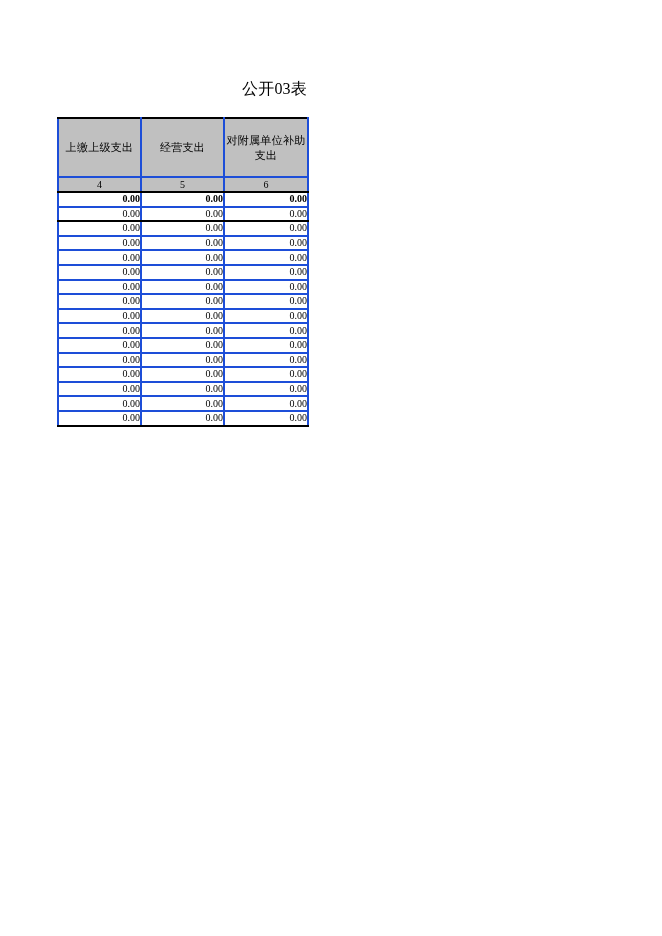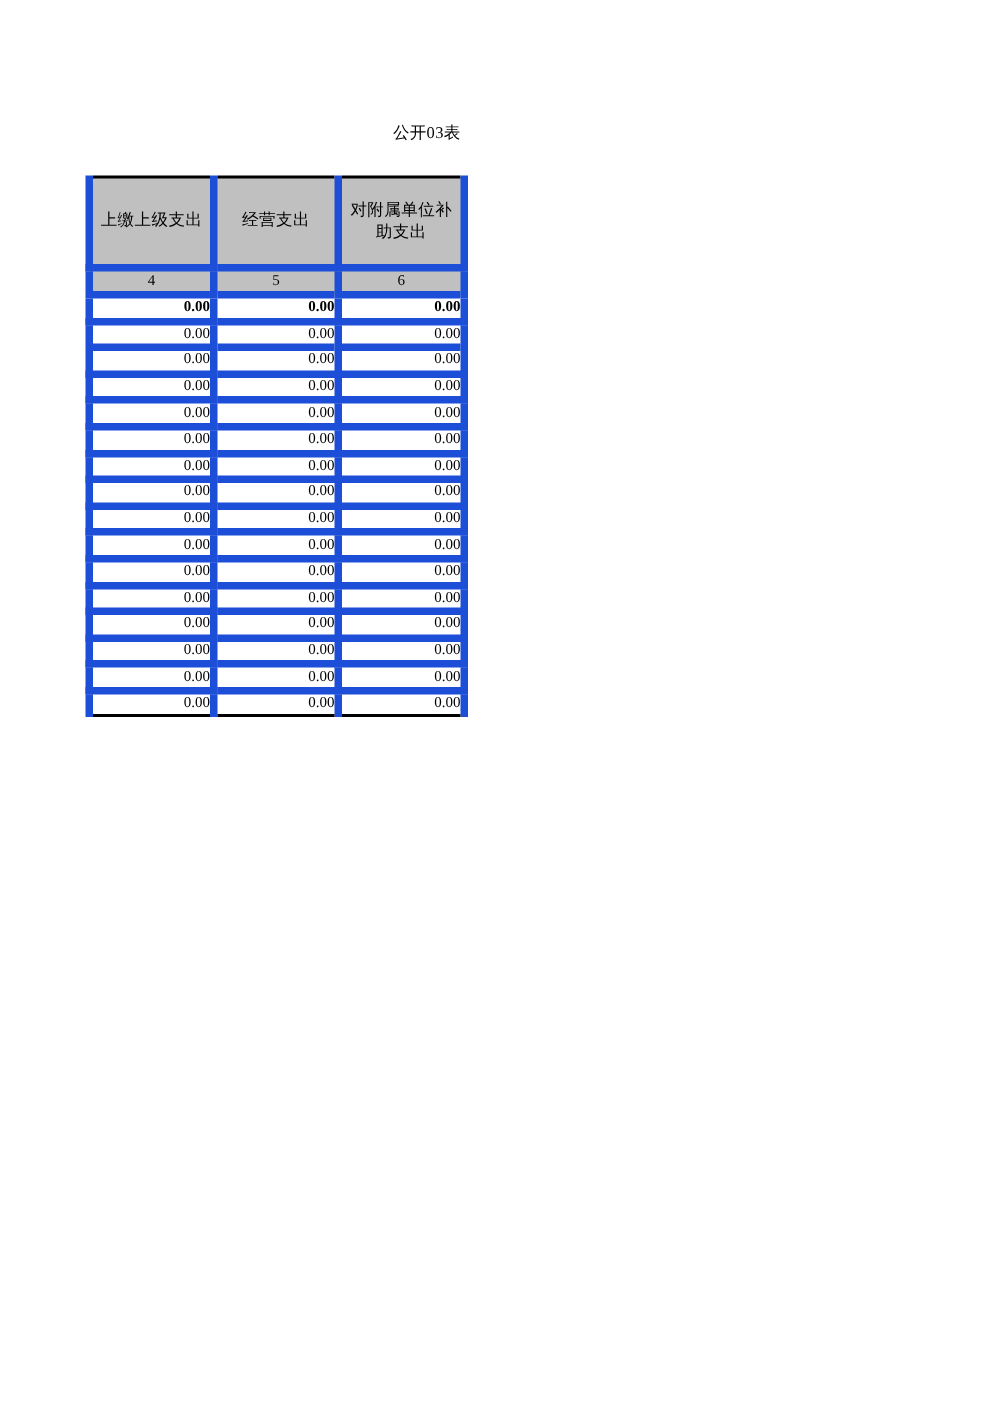--- a/index.html
+++ b/index.html
@@ -28,42 +28,42 @@
   
   .caption-block {
     position: absolute;
     left: 57px;
     top: 82px;
     width: 250px;
     text-align: right;
   }
   .caption-line {
     font-family: "Liberation Serif", "DejaVu Serif", serif;
-    font-size: 11px;
+    font-size: 16px;
     line-height: 14px;
     color: #000000;
     letter-spacing: 0.2px;
     white-space: nowrap;
   }
 
   
   #grid {
     position: absolute;
     left: 57px;
     top: 117px;
     width: 250px;
     border-collapse: collapse;
     table-layout: fixed;
   }
   #grid col.c1 { width: 83px; }
   #grid col.c2 { width: 83px; }
   #grid col.c3 { width: 84px; }
 
   #grid th, #grid td {
-    border: 5px solid #1d4ed8;
+    border: 2px solid #1d4ed8;
     padding: 0;
     margin: 0;
     color: #000000;
   }
 
   
   .hdr-cell {
     background: #c0c0c0;
     height: 57px;
     vertical-align: middle;

